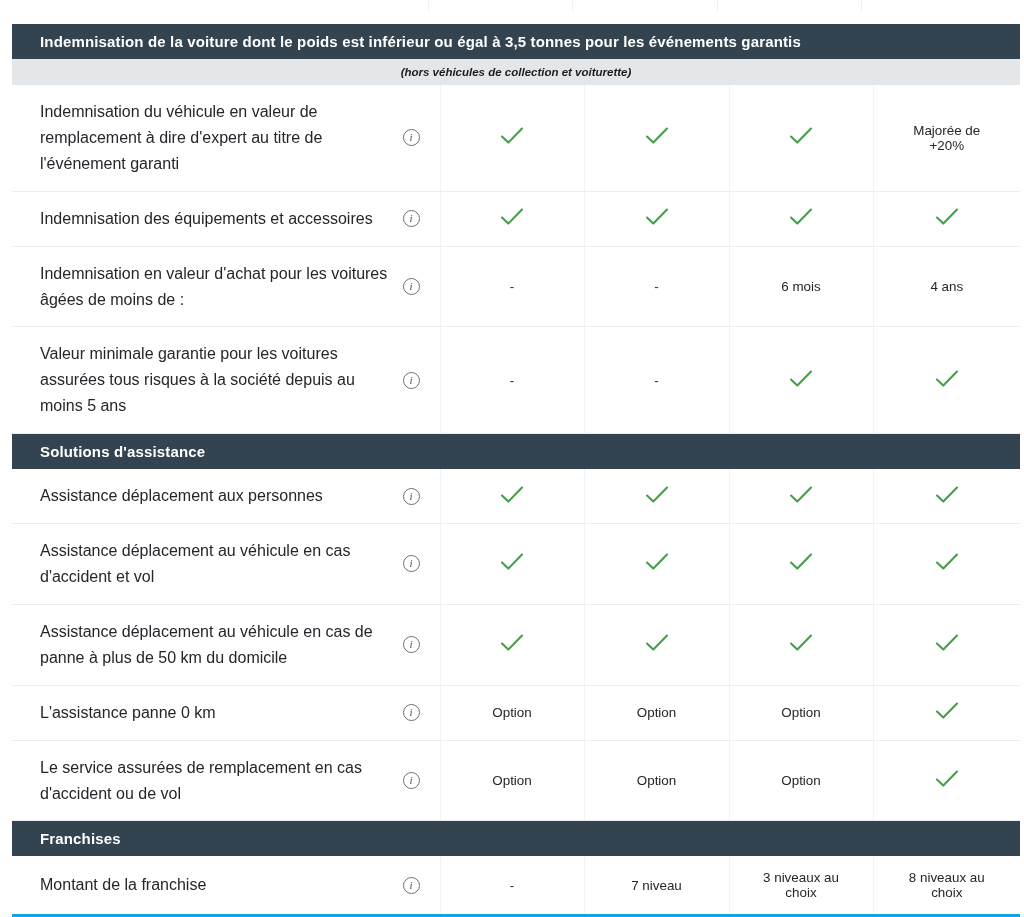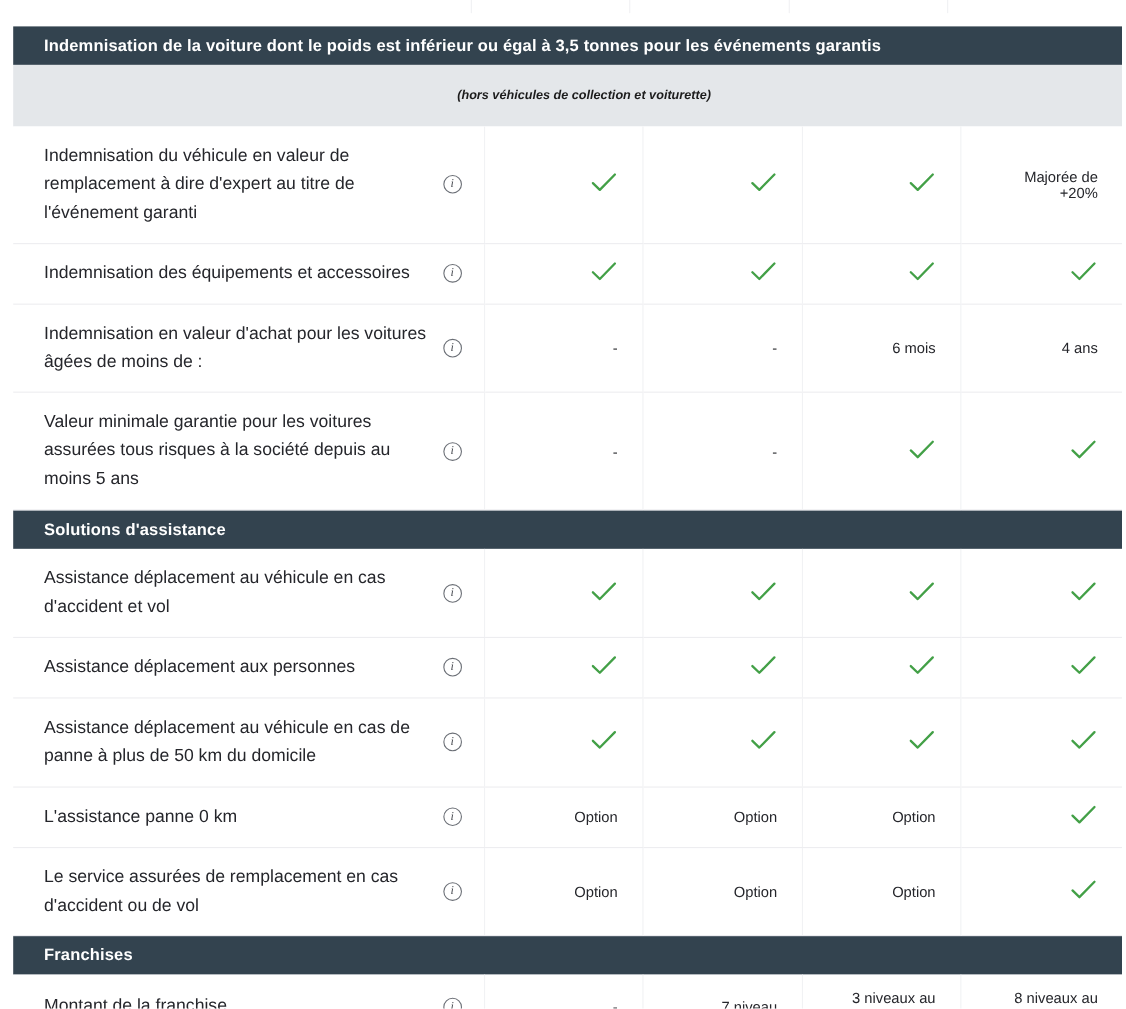--- a/index.html
+++ b/index.html
@@ -52,21 +52,21 @@
     letter-spacing: .15px;
     border: none;
     height: 35px;
     vertical-align: middle;
   }
 
   tr.subtitle-row > td {
     background: #e4e7ea;
     height: 26px;
     border: none;
-    padding: 15px;
+    padding: 0;
   }
   tr.subtitle-row .subtitle-text {
     font-size: 11.5px;
     font-weight: bold;
     font-style: italic;
     color: #1c1c1c;
     text-align: center;
     width: 1008px;
     line-height: 26px;
   }
@@ -104,21 +104,21 @@
     color: #4a4d53;
     font-size: 11px;
     font-family: "Liberation Serif", serif;
     font-style: italic;
     line-height: 15px;
     text-align: center;
     cursor: pointer;
     user-select: none;
   }
   .val-cell {
-    text-align: right;
+    text-align: center;
     font-size: 13.4px;
     color: #25262b;
     padding: 14px 22px;
   }
   .val-cell .dash { color: #2b2c30; font-size: 13.4px; }
   .check {
     display: inline-block;
     width: 26px; height: 20px;
   }
   .check svg { display: block; }
@@ -218,41 +218,41 @@
           <td class="val-cell"><span class="check"><svg width="26" height="20" viewBox="0 0 26 20" fill="none" xmlns="http://www.w3.org/2000/svg">
                 <path d="M3 10.5 L9.3 16.6 L23 2.6" stroke="#43a047" stroke-width="2.1" stroke-linecap="round" stroke-linejoin="round" fill="none"></path>
               </svg></span></td>
         </tr>
         <tr class="section-row">
           <td colspan="5">Solutions d'assistance</td>
         </tr>
         <tr class="data-row">
           <td class="label-cell">
             <div class="label-inner">
+              <span class="label-text">Assistance déplacement aux personnes</span>
+              <span class="info-icon">i</span>
+            </div>
+          </td>
+          <td class="val-cell"><span class="check"><svg width="26" height="20" viewBox="0 0 26 20" fill="none" xmlns="http://www.w3.org/2000/svg">
+                <path d="M3 10.5 L9.3 16.6 L23 2.6" stroke="#43a047" stroke-width="2.1" stroke-linecap="round" stroke-linejoin="round" fill="none"></path>
+              </svg></span></td>
+          <td class="val-cell"><span class="check"><svg width="26" height="20" viewBox="0 0 26 20" fill="none" xmlns="http://www.w3.org/2000/svg">
+                <path d="M3 10.5 L9.3 16.6 L23 2.6" stroke="#43a047" stroke-width="2.1" stroke-linecap="round" stroke-linejoin="round" fill="none"></path>
+              </svg></span></td>
+          <td class="val-cell"><span class="check"><svg width="26" height="20" viewBox="0 0 26 20" fill="none" xmlns="http://www.w3.org/2000/svg">
+                <path d="M3 10.5 L9.3 16.6 L23 2.6" stroke="#43a047" stroke-width="2.1" stroke-linecap="round" stroke-linejoin="round" fill="none"></path>
+              </svg></span></td>
+          <td class="val-cell"><span class="check"><svg width="26" height="20" viewBox="0 0 26 20" fill="none" xmlns="http://www.w3.org/2000/svg">
+                <path d="M3 10.5 L9.3 16.6 L23 2.6" stroke="#43a047" stroke-width="2.1" stroke-linecap="round" stroke-linejoin="round" fill="none"></path>
+              </svg></span></td>
+        </tr>
+        <tr class="data-row">
+          <td class="label-cell">
+            <div class="label-inner">
               <span class="label-text">Assistance déplacement au véhicule en cas d'accident et vol</span>
-              <span class="info-icon">i</span>
-            </div>
-          </td>
-          <td class="val-cell"><span class="check"><svg width="26" height="20" viewBox="0 0 26 20" fill="none" xmlns="http://www.w3.org/2000/svg">
-                <path d="M3 10.5 L9.3 16.6 L23 2.6" stroke="#43a047" stroke-width="2.1" stroke-linecap="round" stroke-linejoin="round" fill="none"></path>
-              </svg></span></td>
-          <td class="val-cell"><span class="check"><svg width="26" height="20" viewBox="0 0 26 20" fill="none" xmlns="http://www.w3.org/2000/svg">
-                <path d="M3 10.5 L9.3 16.6 L23 2.6" stroke="#43a047" stroke-width="2.1" stroke-linecap="round" stroke-linejoin="round" fill="none"></path>
-              </svg></span></td>
-          <td class="val-cell"><span class="check"><svg width="26" height="20" viewBox="0 0 26 20" fill="none" xmlns="http://www.w3.org/2000/svg">
-                <path d="M3 10.5 L9.3 16.6 L23 2.6" stroke="#43a047" stroke-width="2.1" stroke-linecap="round" stroke-linejoin="round" fill="none"></path>
-              </svg></span></td>
-          <td class="val-cell"><span class="check"><svg width="26" height="20" viewBox="0 0 26 20" fill="none" xmlns="http://www.w3.org/2000/svg">
-                <path d="M3 10.5 L9.3 16.6 L23 2.6" stroke="#43a047" stroke-width="2.1" stroke-linecap="round" stroke-linejoin="round" fill="none"></path>
-              </svg></span></td>
-        </tr>
-        <tr class="data-row">
-          <td class="label-cell">
-            <div class="label-inner">
-              <span class="label-text">Assistance déplacement aux personnes</span>
               <span class="info-icon">i</span>
             </div>
           </td>
           <td class="val-cell"><span class="check"><svg width="26" height="20" viewBox="0 0 26 20" fill="none" xmlns="http://www.w3.org/2000/svg">
                 <path d="M3 10.5 L9.3 16.6 L23 2.6" stroke="#43a047" stroke-width="2.1" stroke-linecap="round" stroke-linejoin="round" fill="none"></path>
               </svg></span></td>
           <td class="val-cell"><span class="check"><svg width="26" height="20" viewBox="0 0 26 20" fill="none" xmlns="http://www.w3.org/2000/svg">
                 <path d="M3 10.5 L9.3 16.6 L23 2.6" stroke="#43a047" stroke-width="2.1" stroke-linecap="round" stroke-linejoin="round" fill="none"></path>
               </svg></span></td>
           <td class="val-cell"><span class="check"><svg width="26" height="20" viewBox="0 0 26 20" fill="none" xmlns="http://www.w3.org/2000/svg">

